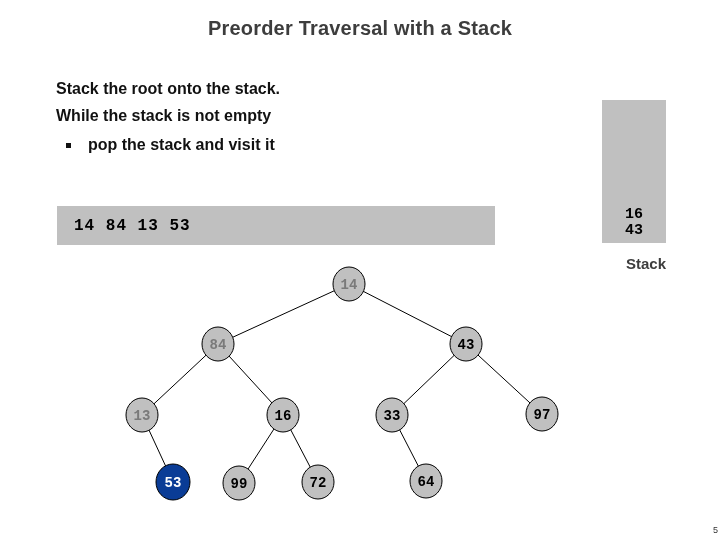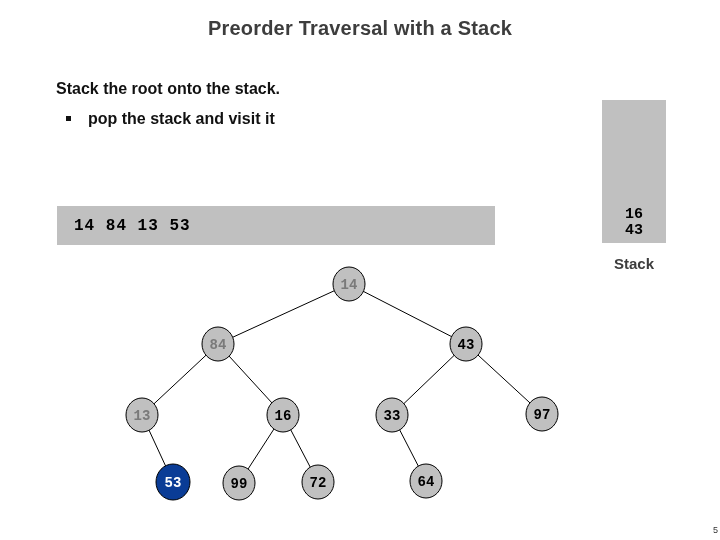--- a/index.html
+++ b/index.html
@@ -81,21 +81,21 @@
     font-weight: bold;
     font-size: 15px;
     line-height: 16px;
     color: #000;
   }
   .stack-label {
     position: absolute;
     left: 602px;
     top: 255px;
     width: 64px;
-    text-align: center;
+    text-align: right;
     font-size: 15px;
     font-weight: bold;
     color: #3d3d3d;
   }
   svg.tree { position: absolute; left: 0; top: 0; }
   .edge { stroke: #000; stroke-width: 1; }
   .node ellipse {
     fill: #c0c0c0;
     stroke: #000;
     stroke-width: 1;
@@ -121,20 +121,21 @@
 </style>
 </head>
 <body>
 
 <div class="slide">
 
   <div class="title">Preorder Traversal with a Stack</div>
 
   <div class="algo">
     <div class="algo-line">Stack the root onto the stack.</div>
+    <div class="algo-line">While the stack is not empty</div>
     <div class="algo-bullet">
       <span class="bullet-square"></span>
       <span>pop the stack and visit it</span>
     </div>
   </div>
 
   <div class="output-box">
     <span>14 84 13 53</span>
   </div>
 

